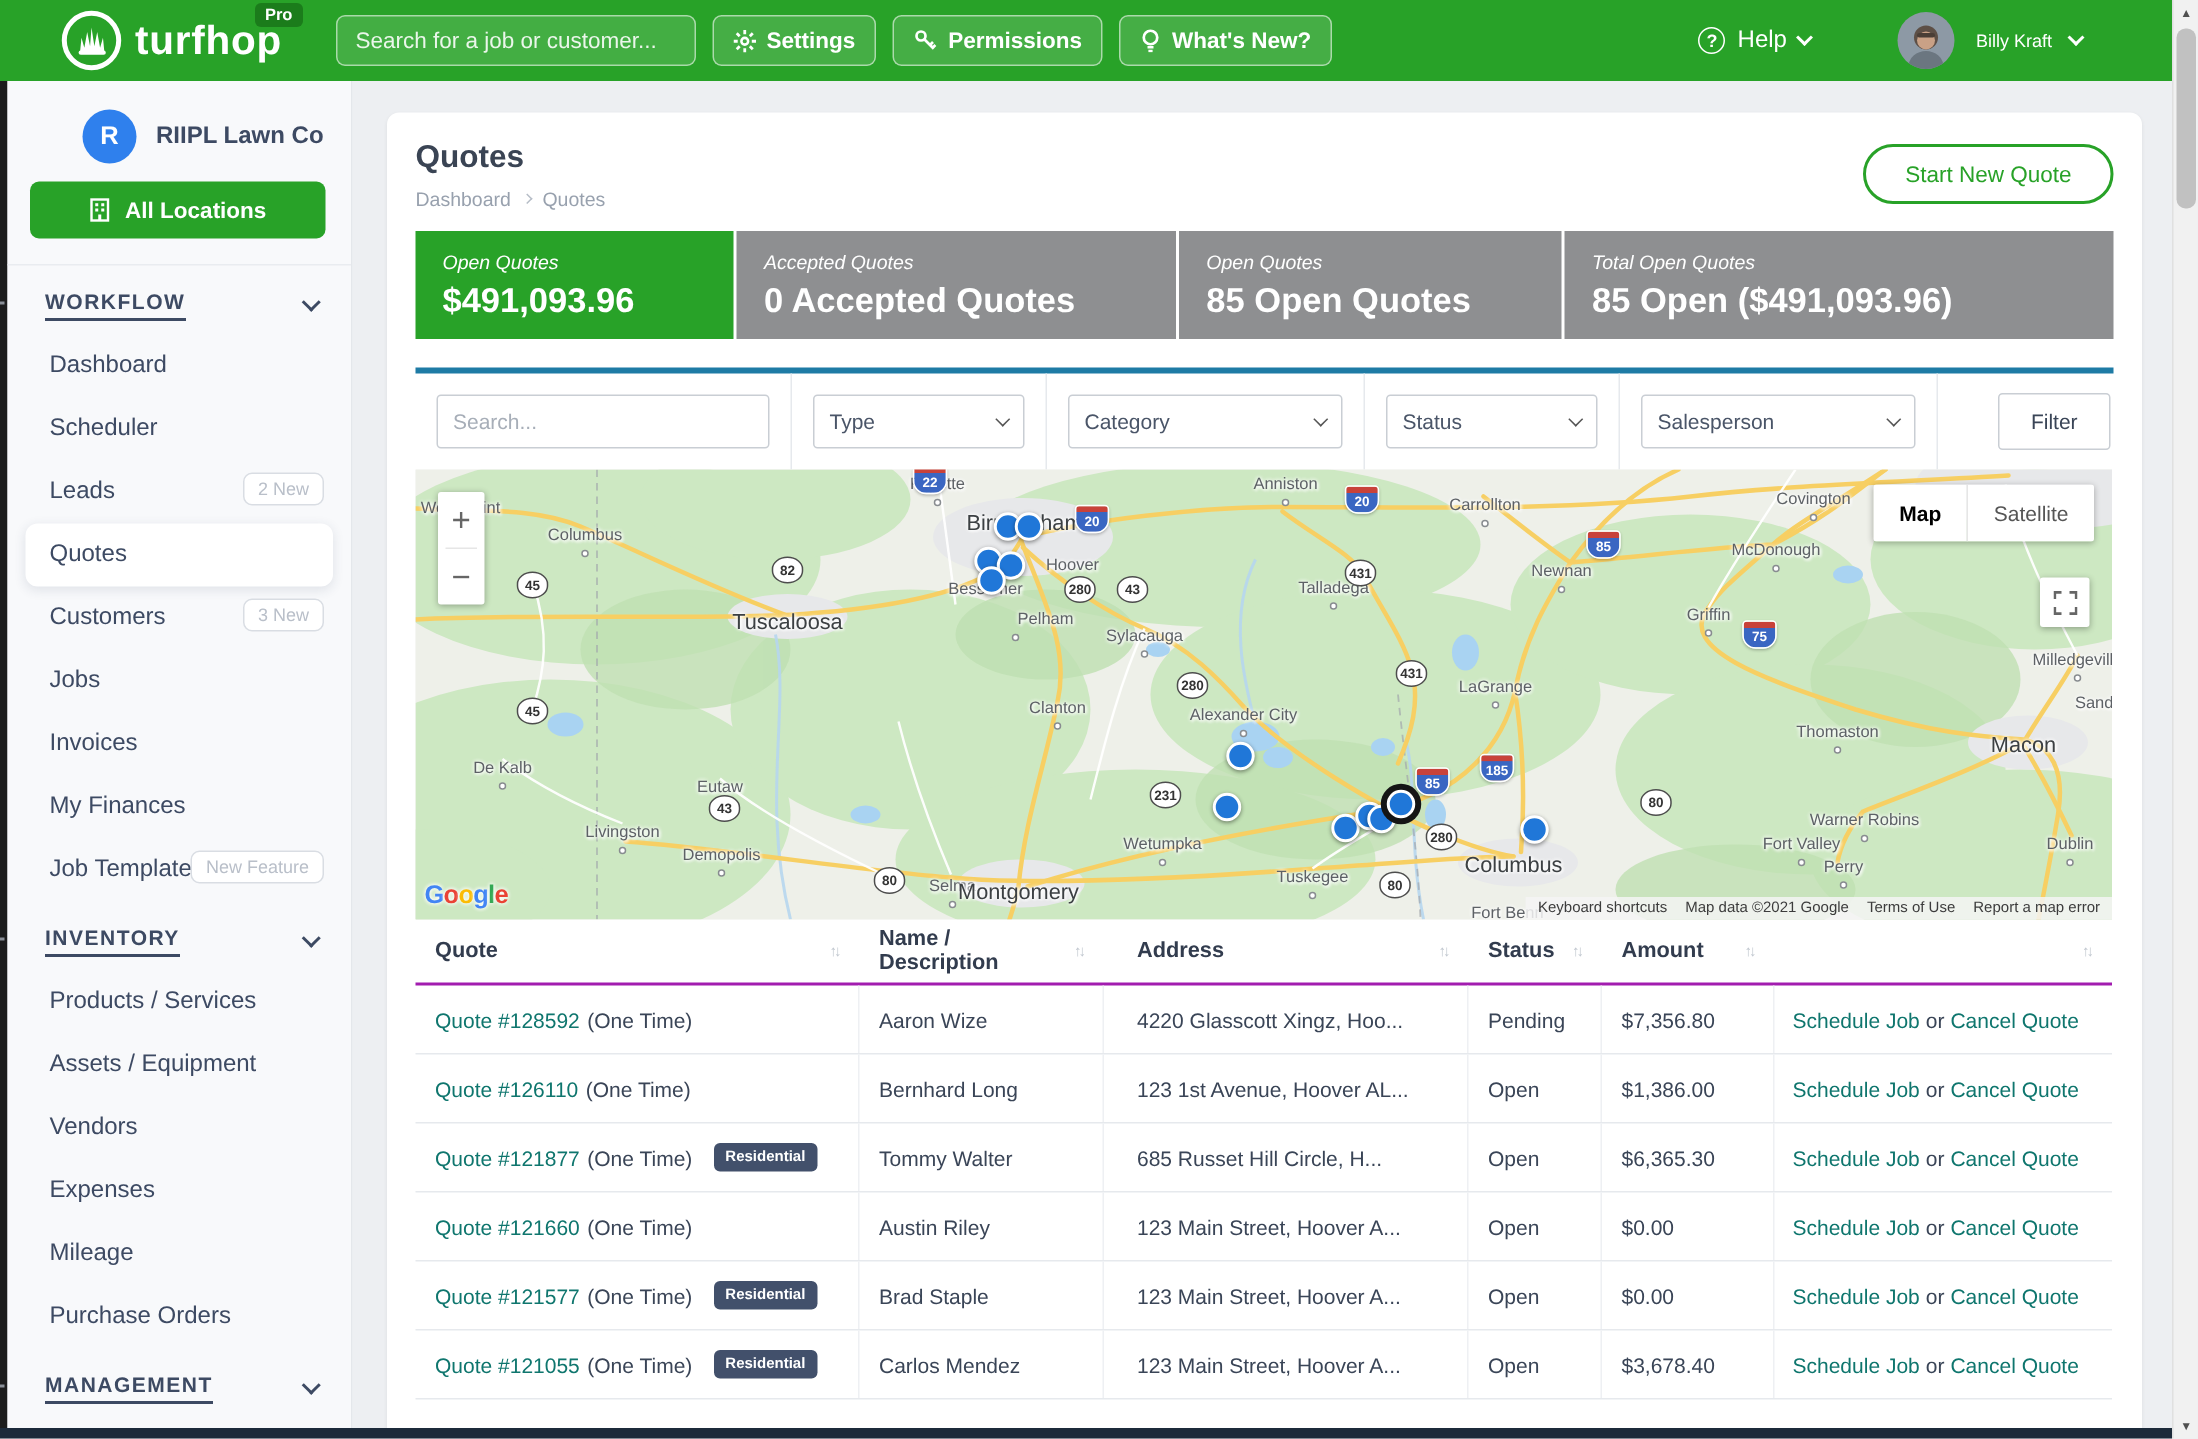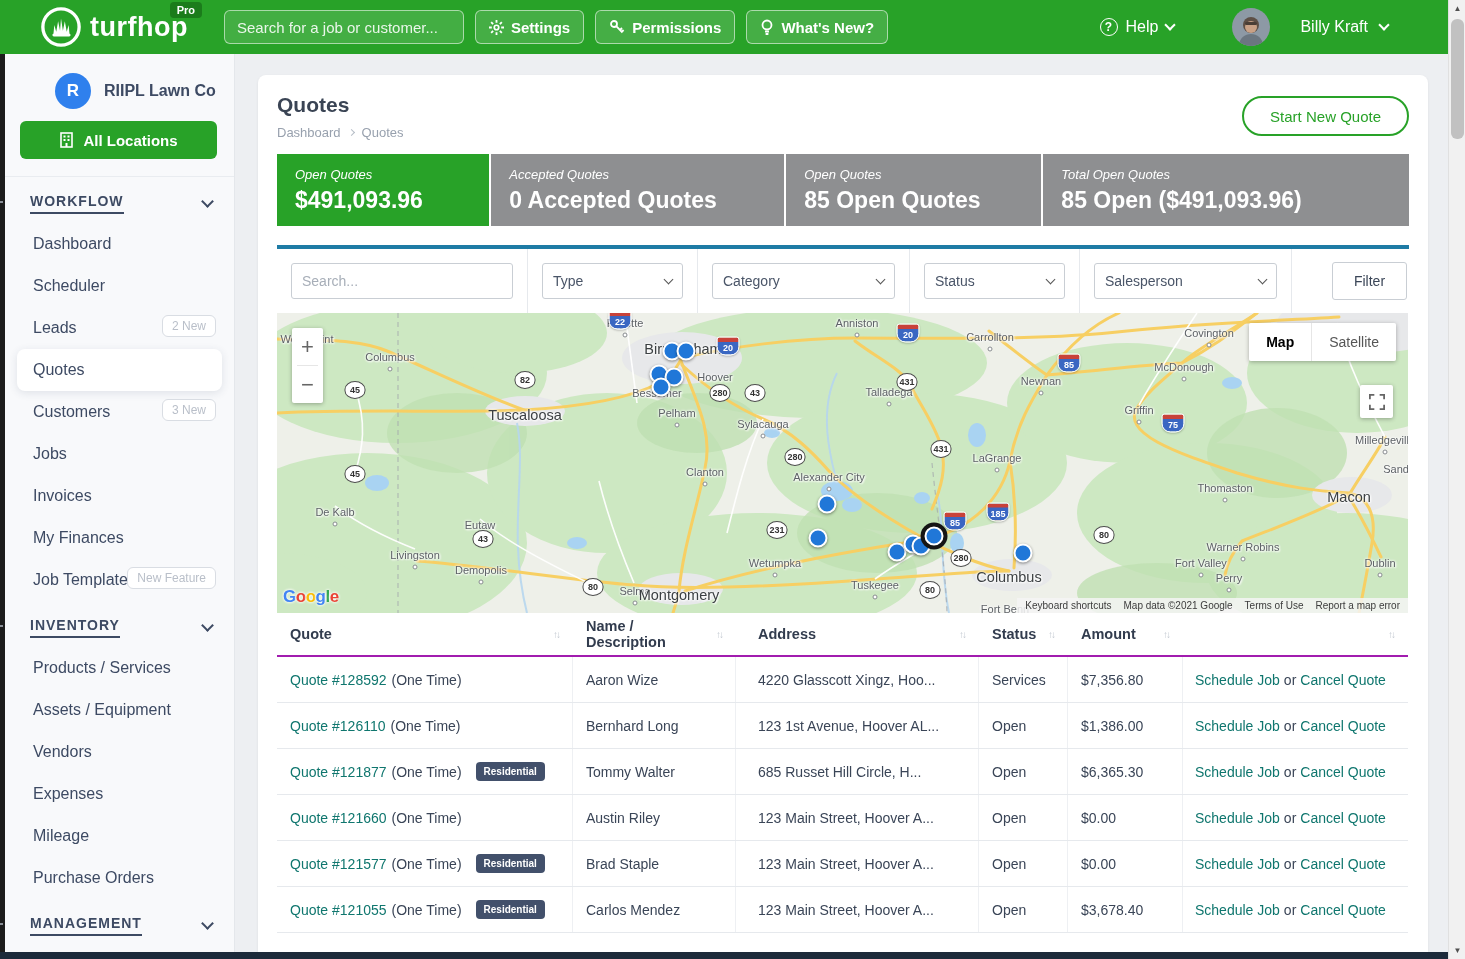--- a/index.html
+++ b/index.html
@@ -23,21 +23,21 @@
     border-radius:6px; color:#fff; font-size:15px; font-weight:bold; cursor:pointer; }
   .top-btn svg { display:block; }
   .top-right { margin-left:auto; display:flex; align-items:center; margin-right:60px; }
   .help { display:flex; align-items:center; gap:8px; color:#fff; font-size:16px; cursor:pointer; }
   .help-q { width:18px; height:18px; border:1.5px solid #fff; border-radius:50%;
     font-size:12px; font-weight:bold; display:flex; align-items:center; justify-content:center; }
   .chev { width:8px; height:8px; border-right:2px solid #fff; border-bottom:2px solid #fff;
     transform:rotate(45deg); margin-top:-4px; }
   .avatar { width:38px; height:38px; border-radius:50%; margin-left:58px; overflow:hidden;
     background:#8d99a5; display:flex; align-items:flex-end; justify-content:center; }
-  .user-name { color:#fff; font-size:16px; margin:0 12px 0 30px; }
+  .user-name { color:#fff; font-size:12px; margin:0 12px 0 14px; }
 
   
   .edge-strip { position:absolute; left:0; top:54px; width:5px; height:898px; background:#1c1c1c; z-index:5; }
   .sidebar { position:absolute; left:5px; top:54px; width:230px; height:898px;
     background:#f8f9fb; border-right:1px solid #e4e7eb; z-index:6; }
   .company { display:flex; align-items:center; gap:13px; margin:19px 18px 0 50px; }
   .company-avatar { width:36px; height:36px; border-radius:50%; background:#2f80ed; color:#fff;
     font-weight:bold; font-size:17px; display:flex; align-items:center; justify-content:center; cursor:pointer; }
   .company-name { color:#3d4a63; font-size:16px; font-weight:bold; }
   .all-loc { display:flex; align-items:center; justify-content:center; gap:9px;
@@ -474,21 +474,21 @@
           <span class="cdot" style="left: 932px; top: 32px;"></span>
           <span class="city big" style="left: 406px; top: 28px;">Birmingham</span>
           <span class="city" style="left: 438px; top: 58px;">Hoover</span>
           <span class="city" style="left: 764px; top: 62px;">Newnan</span>
           <span class="cdot" style="left: 764px; top: 80px;"></span>
           <span class="city" style="left: 907px; top: 48px;">McDonough</span>
           <span class="cdot" style="left: 907px; top: 66px;"></span>
           <span class="city" style="left: 612px; top: 73px;">Talladega</span>
           <span class="cdot" style="left: 612px; top: 91px;"></span>
           <span class="city" style="left: 380px; top: 74px;">Bessemer</span>
-          <span class="city" style="left: 400px; top: 94px;">Pelham</span>
+          <span class="city" style="left: 420px; top: 94px;">Pelham</span>
           <span class="cdot" style="left: 400px; top: 112px;"></span>
           <span class="city big" style="left: 248px; top: 94px;">Tuscaloosa</span>
           <span class="city" style="left: 862px; top: 91px;">Griffin</span>
           <span class="cdot" style="left: 862px; top: 109px;"></span>
           <span class="city" style="left: 1108px; top: 121px;">Milledgeville</span>
           <span class="cdot" style="left: 1108px; top: 139px;"></span>
           <span class="city" style="left: 486px; top: 105px;">Sylacauga</span>
           <span class="cdot" style="left: 486px; top: 123px;"></span>
           <span class="city" style="left: 720px; top: 139px;">LaGrange</span>
           <span class="cdot" style="left: 720px; top: 157px;"></span>
@@ -613,21 +613,21 @@
           </div>
     </div>
 
     <div class="trow tbody-row">
       <div class="tc">
             <a class="lnk">Quote #128592</a>
         <span class="qtype">(One Time)</span>
           </div>
       <div class="tc">Aaron Wize</div>
       <div class="tc addr">4220 Glasscott Xingz, Hoo...</div>
-      <div class="tc">Services</div>
+      <div class="tc">Pending</div>
       <div class="tc">$7,356.80</div>
       <div class="tc actions">
             <a class="lnk">Schedule Job</a>
         <span style="margin:0 4px">or</span>
         <a class="lnk">Cancel Quote</a>
           </div>
     </div>
 
     <div class="trow tbody-row">
       <div class="tc">

